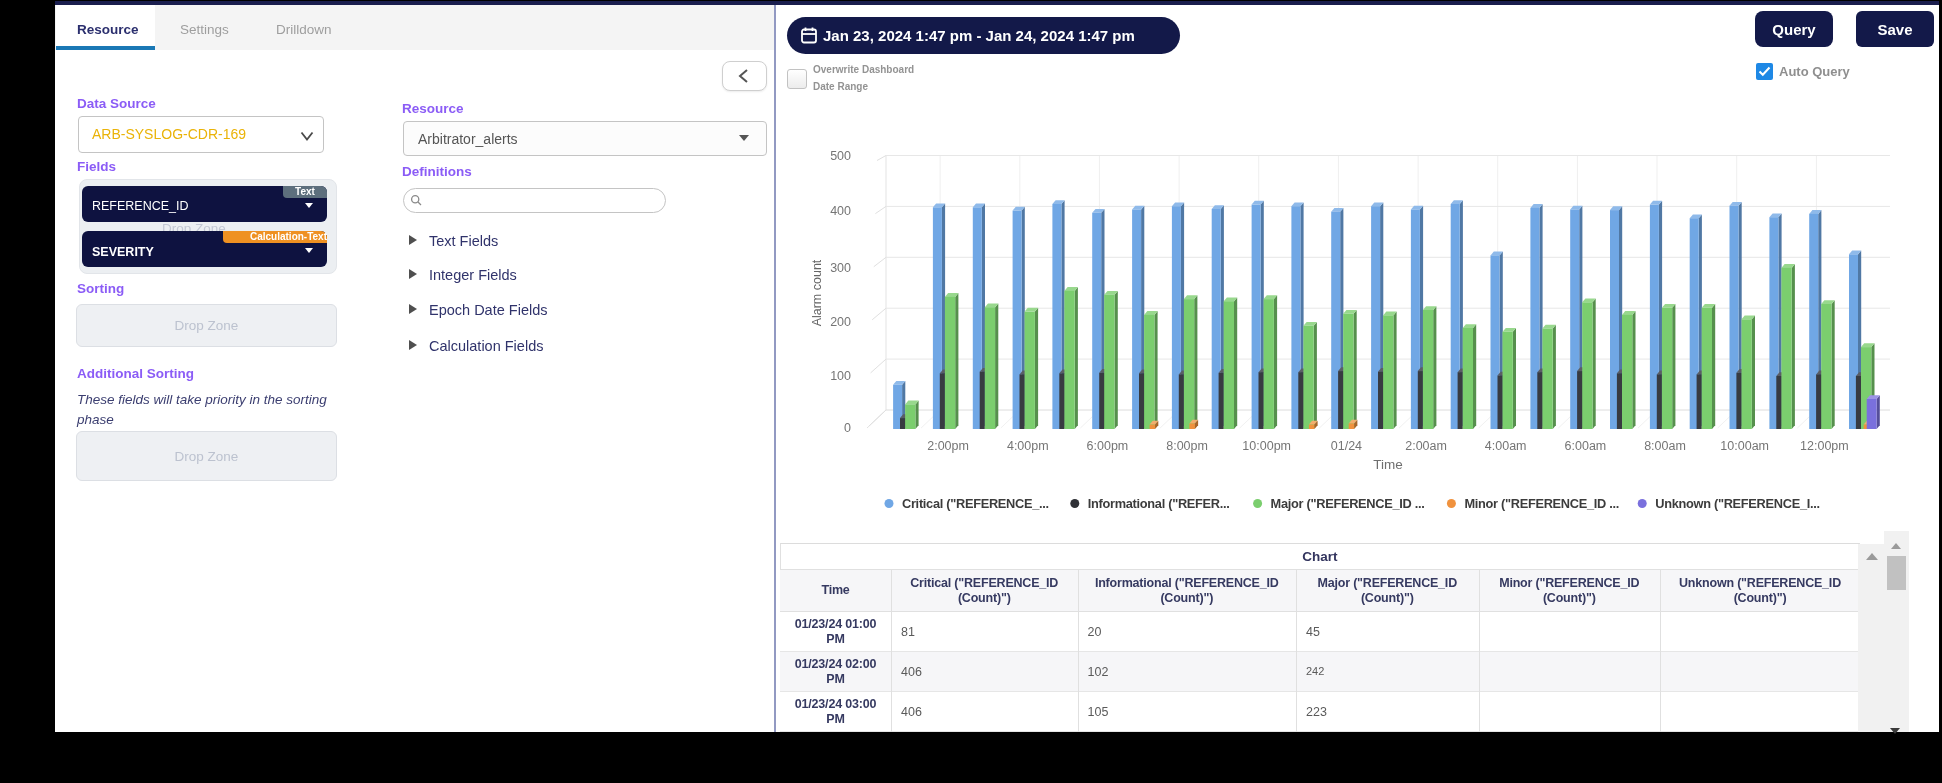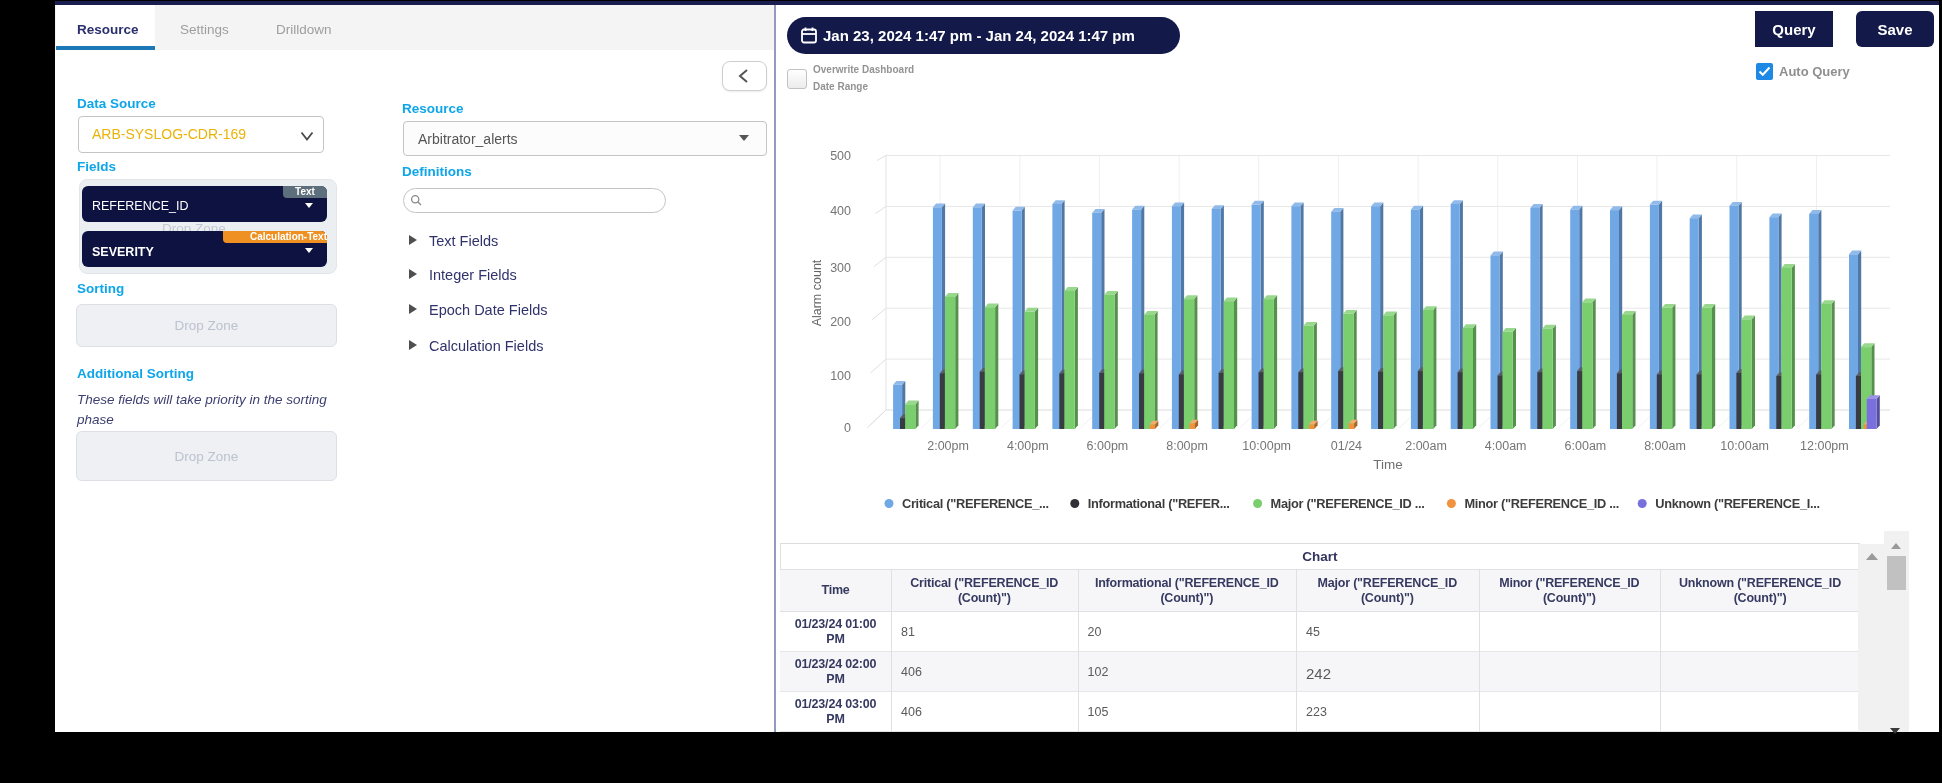--- a/index.html
+++ b/index.html
@@ -1,18 +1,18 @@
 <!DOCTYPE html>
 <html><head><meta charset="utf-8"><style>
 
 html,body{margin:0;padding:0;background:#000;width:1942px;height:783px;overflow:hidden}
 *{box-sizing:border-box}
 body{font-family:"Liberation Sans",sans-serif;-webkit-font-smoothing:antialiased}
 .abs{position:absolute}
-.lbl{position:absolute;font-size:13.5px;font-weight:bold;color:#0ea5e9}
+.lbl{position:absolute;font-size:13.5px;font-weight:bold;color:#8b5cf6}
 .sel{position:absolute;background:#fff;border:1px solid #c4c4c4;border-radius:4px}
 .dz{position:absolute;background:#eef0f3;border:1px solid #dcdfe4;border-radius:6px;color:#bcc2cf;font-size:13.5px;display:flex;align-items:center;justify-content:center}
 .tri{position:absolute;width:0;height:0;border-top:5.5px solid transparent;border-bottom:5.5px solid transparent;border-left:8.5px solid #4f4f4f}
 .treelbl{position:absolute;font-size:14.5px;color:#30336b}
 </style></head><body>
 
 <div class="abs" style="left:55px;top:1px;width:1884px;height:731px;background:#fff"></div>
 <div class="abs" style="left:55px;top:1px;width:1884px;height:4px;background:#1a1e4e"></div>
 <div class="abs" style="left:55px;top:5px;width:719px;height:45px;background:#f4f4f4"></div>
 <div class="abs" style="left:56px;top:5px;width:99px;height:45px;background:#fff"></div>
@@ -68,21 +68,21 @@
 <div class="abs" style="left:787px;top:17px;width:393px;height:37px;background:#131949;border-radius:18.5px"></div>
 <svg class="abs" style="left:801px;top:27px" width="16" height="17" viewBox="0 0 16 17">
     <rect x="1" y="2.5" width="14" height="13" rx="2" stroke="#fff" stroke-width="1.8" fill="none"></rect>
     <line x1="1" y1="7" x2="15" y2="7" stroke="#fff" stroke-width="1.8"></line>
     <line x1="4.5" y1="0.5" x2="4.5" y2="4" stroke="#fff" stroke-width="1.8"></line>
     <line x1="11.5" y1="0.5" x2="11.5" y2="4" stroke="#fff" stroke-width="1.8"></line>
   </svg>
 <div class="abs" style="left:823px;top:27px;font-size:15px;font-weight:bold;color:#fff">Jan 23, 2024 1:47 pm - Jan 24, 2024 1:47 pm</div>
 <div class="abs" style="left:787px;top:69px;width:20px;height:20px;background:linear-gradient(#ffffff,#ececec);border:1px solid #c2c2c2;border-radius:3px"></div>
 <div class="abs" style="left:813px;top:61px;font-size:10px;font-weight:bold;color:#939393;line-height:17px">Overwrite Dashboard<br>Date Range</div>
-<div class="abs" style="left:1755px;top:11px;width:78px;height:36px;background:#131949;border-radius:0;color:#fff;font-size:15px;font-weight:bold;display:flex;align-items:center;justify-content:center">Query</div>
+<div class="abs" style="left:1755px;top:11px;width:78px;height:36px;background:#131949;border-radius:8px;color:#fff;font-size:15px;font-weight:bold;display:flex;align-items:center;justify-content:center">Query</div>
 <div class="abs" style="left:1856px;top:11px;width:78px;height:36px;background:#131949;border-radius:6px;color:#fff;font-size:15px;font-weight:bold;display:flex;align-items:center;justify-content:center">Save</div>
 <div class="abs" style="left:1756px;top:63px;width:17px;height:17px;background:#1e88e5;border-radius:2px"></div>
 <svg class="abs" style="left:1758px;top:66px" width="13" height="11" viewBox="0 0 13 11">
     <path d="M1.5 5.5 L4.8 8.8 L11.5 1.5" stroke="#fff" stroke-width="2" fill="none"></path>
   </svg>
 <div class="abs" style="left:1779px;top:64px;font-size:13px;font-weight:bold;color:#8f8f8f">Auto Query</div>
 <svg style="position:absolute;left:780px;top:130px" width="1158" height="390" viewBox="780 130 1158 390" font-family="Liberation Sans, sans-serif">
     <line x1="940.1" y1="155.5" x2="940.1" y2="410" stroke="#efefef" stroke-width="1"></line>
     <line x1="940.1" y1="410" x2="921.1" y2="428" stroke="#f1f1f1" stroke-width="1"></line>
     <line x1="1019.8" y1="155.5" x2="1019.8" y2="410" stroke="#efefef" stroke-width="1"></line>
@@ -412,21 +412,21 @@
 <div class="abs" style="left:1660px;top:570px;width:1px;height:162px;background:#e0e0e0"></div>
 <div class="abs" style="left:780px;top:612px;width:1080px;height:40px;background:#ffffff;border-bottom:1px solid #e6e6e6"></div>
 <div class="abs" style="left:780px;top:617px;width:111px;text-align:center;font-size:12.5px;font-weight:bold;color:#363a61;line-height:15px;letter-spacing:-0.2px">01/23/24 01:00<br>PM</div>
 <div class="abs" style="left:901px;top:625px;font-size:12.5px;color:#5a5a5a">81</div>
 <div class="abs" style="left:1087.5px;top:625px;font-size:12.5px;color:#5a5a5a">20</div>
 <div class="abs" style="left:1306px;top:625px;font-size:12.5px;color:#5a5a5a">45</div>
 <div class="abs" style="left:780px;top:652px;width:1080px;height:40px;background:#f6f6f8;border-bottom:1px solid #e6e6e6"></div>
 <div class="abs" style="left:780px;top:657px;width:111px;text-align:center;font-size:12.5px;font-weight:bold;color:#363a61;line-height:15px;letter-spacing:-0.2px">01/23/24 02:00<br>PM</div>
 <div class="abs" style="left:901px;top:665px;font-size:12.5px;color:#5a5a5a">406</div>
 <div class="abs" style="left:1087.5px;top:665px;font-size:12.5px;color:#5a5a5a">102</div>
-<div class="abs" style="left:1306px;top:665px;font-size:15px;color:#5a5a5a">242</div>
+<div class="abs" style="left:1306px;top:665px;font-size:11px;color:#5a5a5a">242</div>
 <div class="abs" style="left:780px;top:692px;width:1080px;height:40px;background:#ffffff;border-bottom:1px solid #e6e6e6"></div>
 <div class="abs" style="left:780px;top:697px;width:111px;text-align:center;font-size:12.5px;font-weight:bold;color:#363a61;line-height:15px;letter-spacing:-0.2px">01/23/24 03:00<br>PM</div>
 <div class="abs" style="left:901px;top:705px;font-size:12.5px;color:#5a5a5a">406</div>
 <div class="abs" style="left:1087.5px;top:705px;font-size:12.5px;color:#5a5a5a">105</div>
 <div class="abs" style="left:1306px;top:705px;font-size:12.5px;color:#5a5a5a">223</div>
 <div class="abs" style="left:891px;top:570px;width:1px;height:162px;background:#e0e0e0"></div>
 <div class="abs" style="left:1077.5px;top:570px;width:1px;height:162px;background:#e0e0e0"></div>
 <div class="abs" style="left:1296px;top:570px;width:1px;height:162px;background:#e0e0e0"></div>
 <div class="abs" style="left:1478.5px;top:570px;width:1px;height:162px;background:#e0e0e0"></div>
 <div class="abs" style="left:1660px;top:570px;width:1px;height:162px;background:#e0e0e0"></div>

